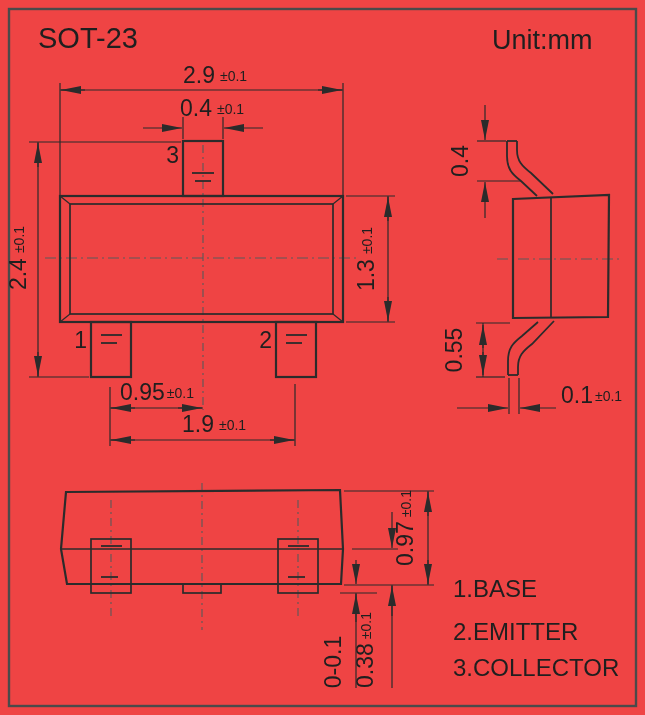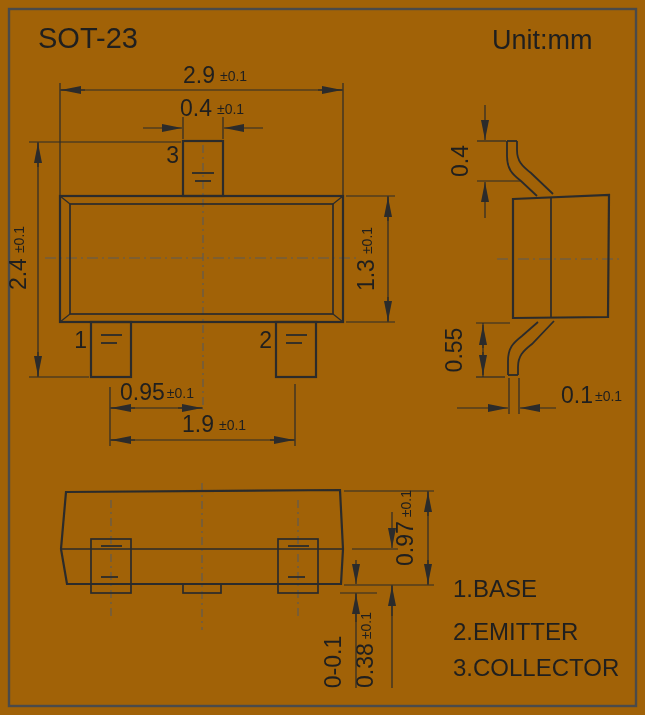--- a/index.html
+++ b/index.html
@@ -1,16 +1,16 @@
 <!DOCTYPE html>
 <html><head>
 <meta charset="utf-8">
 <style>
   html,body{margin:0;padding:0;background:#ffffff;}
-  .stage{width:645px;height:715px;position:relative;background:#a16207;font-family:"Liberation Sans",sans-serif;}
+  .stage{width:645px;height:715px;position:relative;background:#ef4444;font-family:"Liberation Sans",sans-serif;}
   svg{display:block;}
   .outline{stroke:#2b2b2b;stroke-width:2.2;fill:none;stroke-linejoin:miter;}
   .outline2{stroke:#2b2b2b;stroke-width:1.7;fill:none;}
   .lead{stroke:#2b2b2b;stroke-width:1.8;fill:none;}
   .ln{stroke:#2b2b2b;stroke-width:1.2;fill:none;}
   .cl{stroke:#5a5a5a;stroke-width:1.1;fill:none;stroke-dasharray:11 4 2 4;}
   .clv{stroke:#5a5a5a;stroke-width:1.1;fill:none;stroke-dasharray:8 4 2 4;}
   .mark{stroke:#2b2b2b;stroke-width:1.8;fill:none;}
   text{fill:#1f1f1f;}
   .big{font-size:23px;}

